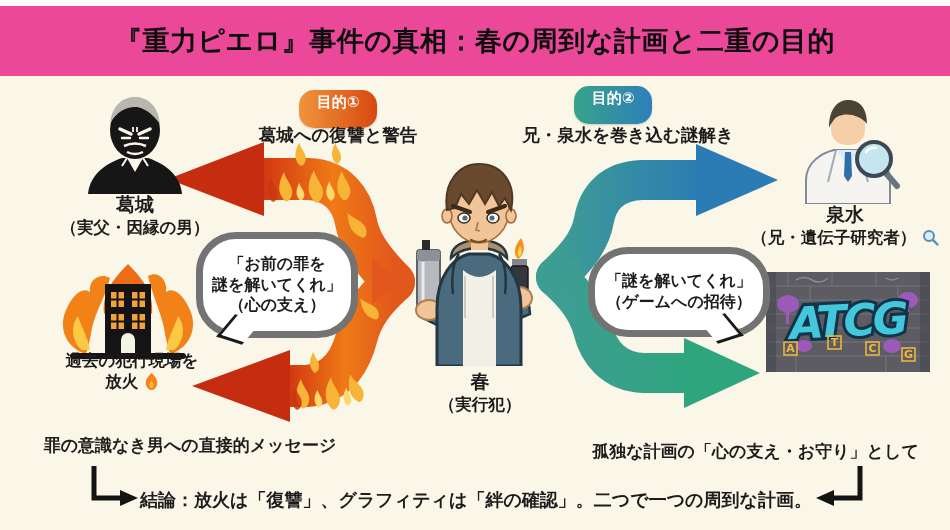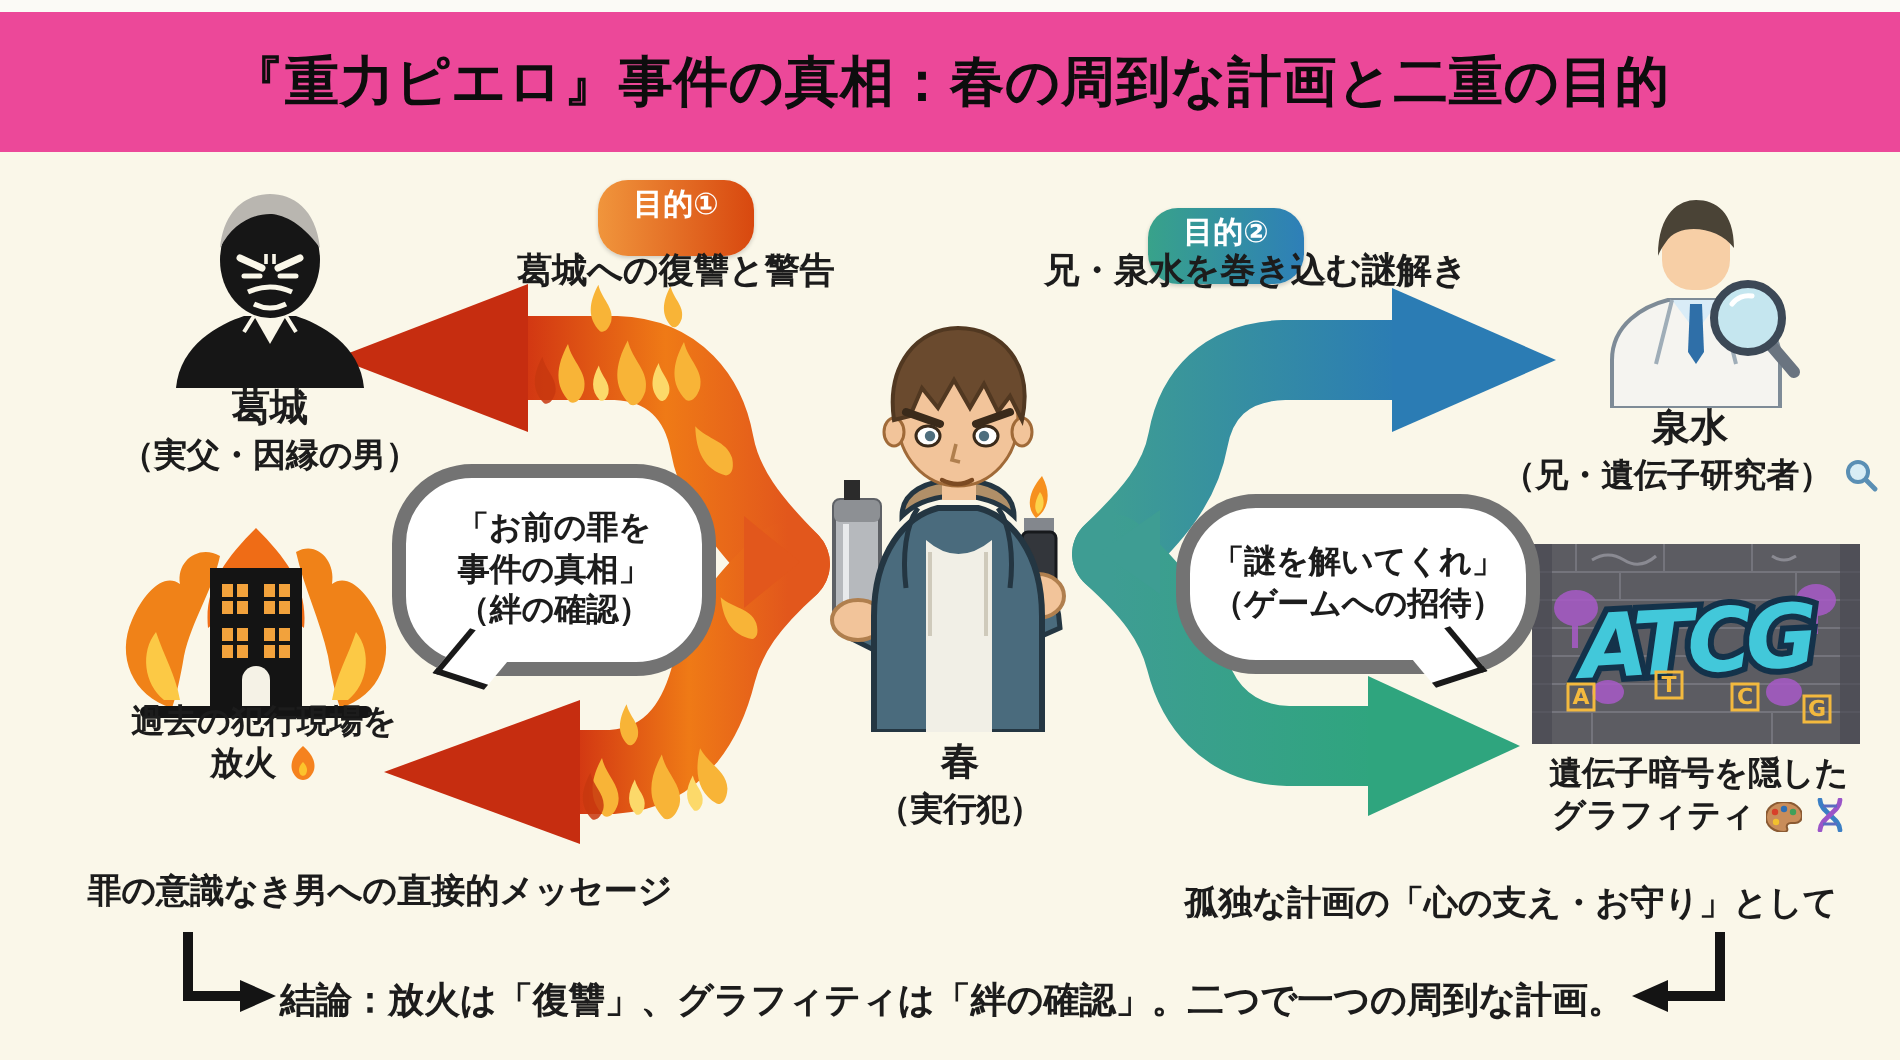--- a/index.html
+++ b/index.html
@@ -95,21 +95,21 @@
       <polygon points="696,144 696,216 778,180" fill="#2b7cb4"></polygon>
       <polygon points="684,338 684,408 760,373" fill="#2fa57e"></polygon>
     </g>
   </svg>
 
   <div class="abs ctr z2" style="left:238,top:90;left:238px;top:90px;width:200px;">
     <span class="badge badge1">目的①</span>
   </div>
   <div class="abs ctr z2 heading" style="left:228px;top:123px;width:220px;">葛城への復讐と警告</div>
 
-  <div class="abs ctr z2" style="left:513px;top:104px;width:200px;">
+  <div class="abs ctr z2" style="left:513px;top:86px;width:200px;">
     <span class="badge badge2">目的②</span>
   </div>
   <div class="abs ctr z2 heading" style="left:498px;top:123px;width:260px;">兄・泉水を巻き込む謎解き</div>
 
   <svg class="abs z2" style="left:72px;top:94px;" width="126" height="100" viewBox="0 0 126 100">
     <path d="M16 100 C 18 78 38 68 50 64 L 76 64 C 88 68 108 78 110 100 Z" fill="#161616"></path>
     <polygon points="55,64 63,78 71,64" fill="#faf7e9"></polygon>
     <path d="M55 64 L50 72 M71 64 L76 72" stroke="#faf7e9" stroke-width="2"></path>
     <ellipse cx="63" cy="36" rx="25" ry="29" fill="#161616"></ellipse>
     <path d="M38 30 C 40 10 52 3 63 3 C 74 3 86 10 88 30 C 78 16 68 13 63 13 C 54 13 44 18 38 30 Z" fill="#b9b6b0"></path>
@@ -259,44 +259,26 @@
       <rect x="18" y="70" width="13" height="13" fill="none" stroke="#f3b93e" stroke-width="1.5"></rect>
       <text x="24.5" y="80">A</text>
       <rect x="62" y="64" width="13" height="13" fill="none" stroke="#f3b93e" stroke-width="1.5"></rect>
       <text x="68.5" y="74">T</text>
       <rect x="100" y="70" width="13" height="13" fill="none" stroke="#f3b93e" stroke-width="1.5"></rect>
       <text x="106.5" y="80">C</text>
       <rect x="136" y="76" width="13" height="13" fill="none" stroke="#f3b93e" stroke-width="1.5"></rect>
       <text x="142.5" y="86">G</text>
     </g>
   </svg>
-  <div class="abs ctr z2" style="left:752px;top:376px;width:195px;">
-    <div class="role-label">遺伝子暗号を隠した</div>
-    <div class="role-label">
-      <span>グラフィティ</span>
-      <svg class="icon-inline" width="18" height="15" viewBox="0 0 18 15">
-        <path d="M9 0 C 4 0 0 3 0 7.5 C 0 12 4 15 9 15 C 10.5 15 11 14 10.5 13 C 10 11.5 11 10.5 12.5 10.5 L 14.5 10.5 C 16.5 10.5 18 9 18 7 C 18 3 14 0 9 0 Z" fill="#c98d5a" stroke="#8a5a32" stroke-width="1"></path>
-        <circle cx="4.5" cy="5" r="1.6" fill="#d8402a"></circle>
-          <circle cx="9" cy="3.5" r="1.6" fill="#2f6fb4"></circle>
-        <circle cx="13.5" cy="5" r="1.6" fill="#3fa05a"></circle>
-          <circle cx="5" cy="10" r="1.6" fill="#f2c12e"></circle>
-      </svg>
-      <svg class="icon-inline" width="16" height="17" viewBox="0 0 16 17">
-        <path d="M3 1 C 3 7 13 10 13 16" stroke="#3b7fc4" stroke-width="2.4" fill="none" stroke-linecap="round"></path>
-        <path d="M13 1 C 13 7 3 10 3 16" stroke="#9a55c8" stroke-width="2.4" fill="none" stroke-linecap="round"></path>
-        <path d="M4.5 4 H11.5 M4.5 13 H11.5" stroke="#5a6cc0" stroke-width="1.6"></path>
-      </svg>
-    </div>
-  </div>
 
   <div class="bubble" style="left:196px;top:232px;width:148px;height:92px;">
     <div>
       <span>「お前の罪を</span><br>
-      <span>事件の真相」</span><br>
-      <span>（絆の確認）</span>
+      <span>謎を解いてくれ」</span><br>
+      <span>（心の支え）</span>
     </div>
     <div class="tail tail-l"></div>
   </div>
 
   <div class="bubble" style="left:588px;top:247px;width:168px;height:76px;">
     <div>
       <span>「謎を解いてくれ」</span><br>
       <span>（ゲームへの招待）</span>
     </div>
     <div class="tail tail-r"></div>

